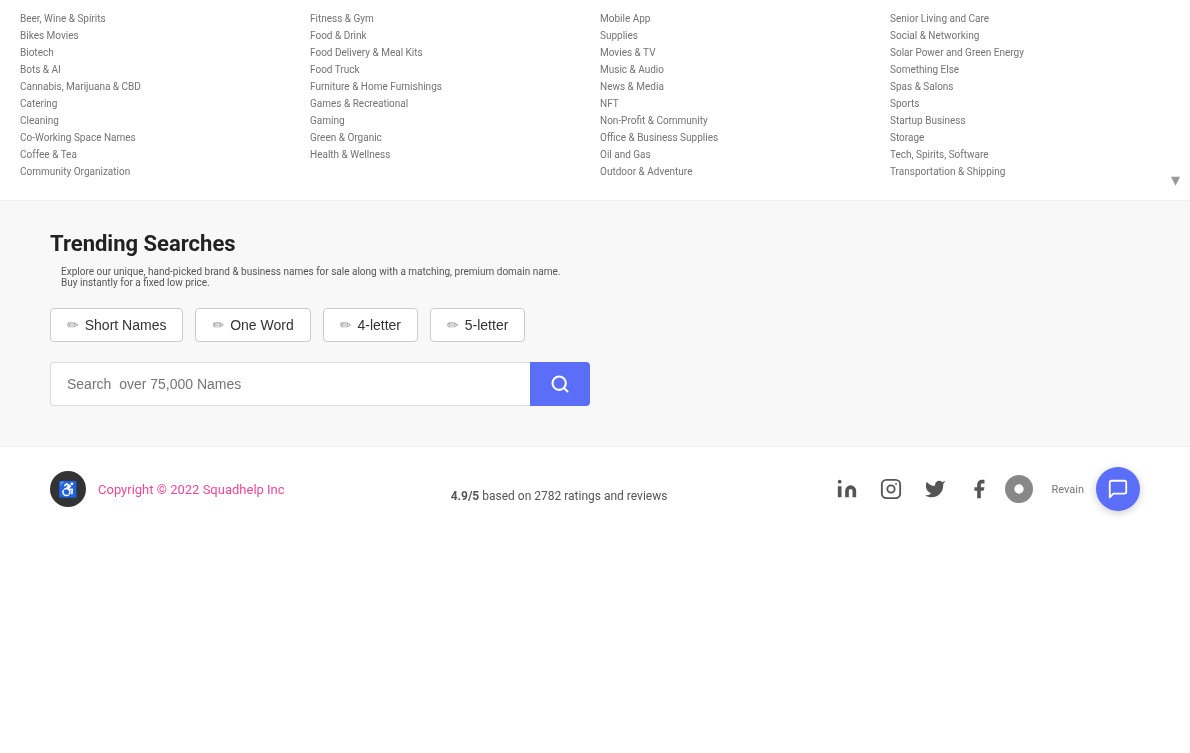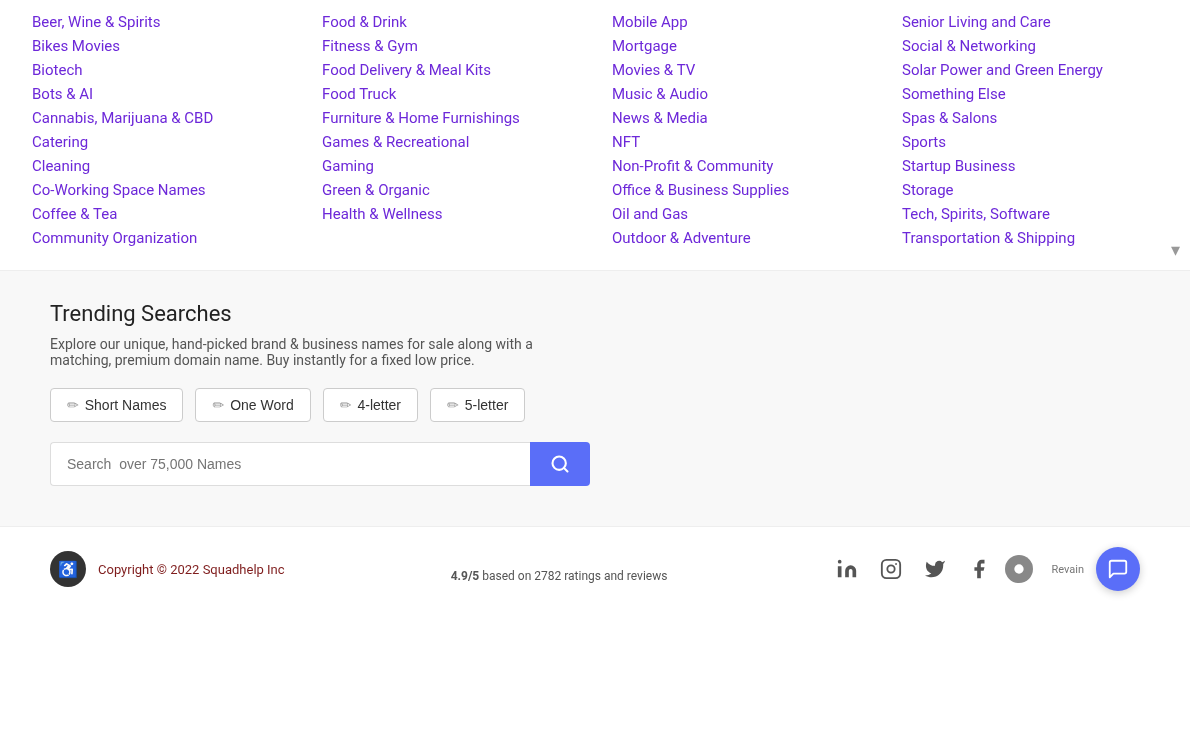--- a/index.html
+++ b/index.html
@@ -9,50 +9,50 @@
       padding: 10px 20px 20px;
       border-bottom: 1px solid #eee;
       position: relative;
     }
     .categories-grid {
       display: grid;
       grid-template-columns: repeat(4, 1fr);
       gap: 6px 10px;
     }
     .category-item {
-      color: #6d28d9;
+      color: #737373;
       cursor: pointer;
       padding: 3px 0;
-      font-size: 15px;
-      margin-left: 12px;
+      font-size: 10px;
     }
 
     .scroll-indicator {
       position: absolute;
       right: 10px;
       bottom: 10px;
       color: #999;
       font-size: 18px;
     }
 
     .trending-section {
       padding: 30px 50px 40px;
       background: #f8f8f8;
     }
     .trending-title {
       font-size: 22px;
-      font-weight: 400;
+      font-weight: 700;
       color: #222;
       margin-bottom: 10px;
     }
     .trending-desc {
-      font-size: 14px;
+      font-size: 10px;
       color: #555;
       margin-bottom: 20px;
       max-width: 500px;
+      margin-left: 11px;
     }
     .trending-tags {
       display: flex;
       gap: 12px;
       margin-bottom: 20px;
     }
     .tag-btn {
       display: flex;
       align-items: center;
       gap: 6px;
@@ -95,21 +95,21 @@
     .footer {
       background: #fff;
       padding: 20px 50px;
       display: flex;
       align-items: center;
       justify-content: space-between;
       border-top: 1px solid #eee;
     }
     .footer-copyright {
       font-size: 13px;
-      color: #7f1d1d;
+      color: #ec4899;
     }
     .footer-rating {
       font-size: 12px;
       color: #555;
       text-align: center;
     }
     .footer-socials {
       display: flex;
       align-items: center;
       gap: 16px;
@@ -166,34 +166,34 @@
       <div class="category-item">Bots &amp; AI</div>
       <div class="category-item">Cannabis, Marijuana &amp; CBD</div>
       <div class="category-item">Catering</div>
       <div class="category-item">Cleaning</div>
       <div class="category-item">Co-Working Space Names</div>
       <div class="category-item">Coffee &amp; Tea</div>
       <div class="category-item">Community Organization</div>
     </div>
 
     <div>
+      <div class="category-item">Fitness &amp; Gym</div>
       <div class="category-item">Food &amp; Drink</div>
-      <div class="category-item">Fitness &amp; Gym</div>
       <div class="category-item">Food Delivery &amp; Meal Kits</div>
       <div class="category-item">Food Truck</div>
       <div class="category-item">Furniture &amp; Home Furnishings</div>
       <div class="category-item">Games &amp; Recreational</div>
       <div class="category-item">Gaming</div>
       <div class="category-item">Green &amp; Organic</div>
       <div class="category-item">Health &amp; Wellness</div>
     </div>
 
     <div>
       <div class="category-item">Mobile App</div>
-      <div class="category-item">Mortgage</div>
+      <div class="category-item">Supplies</div>
       <div class="category-item">Movies &amp; TV</div>
       <div class="category-item">Music &amp; Audio</div>
       <div class="category-item">News &amp; Media</div>
       <div class="category-item">NFT</div>
       <div class="category-item">Non-Profit &amp; Community</div>
       <div class="category-item">Office &amp; Business Supplies</div>
       <div class="category-item">Oil and Gas</div>
       <div class="category-item">Outdoor &amp; Adventure</div>
     </div>
 

